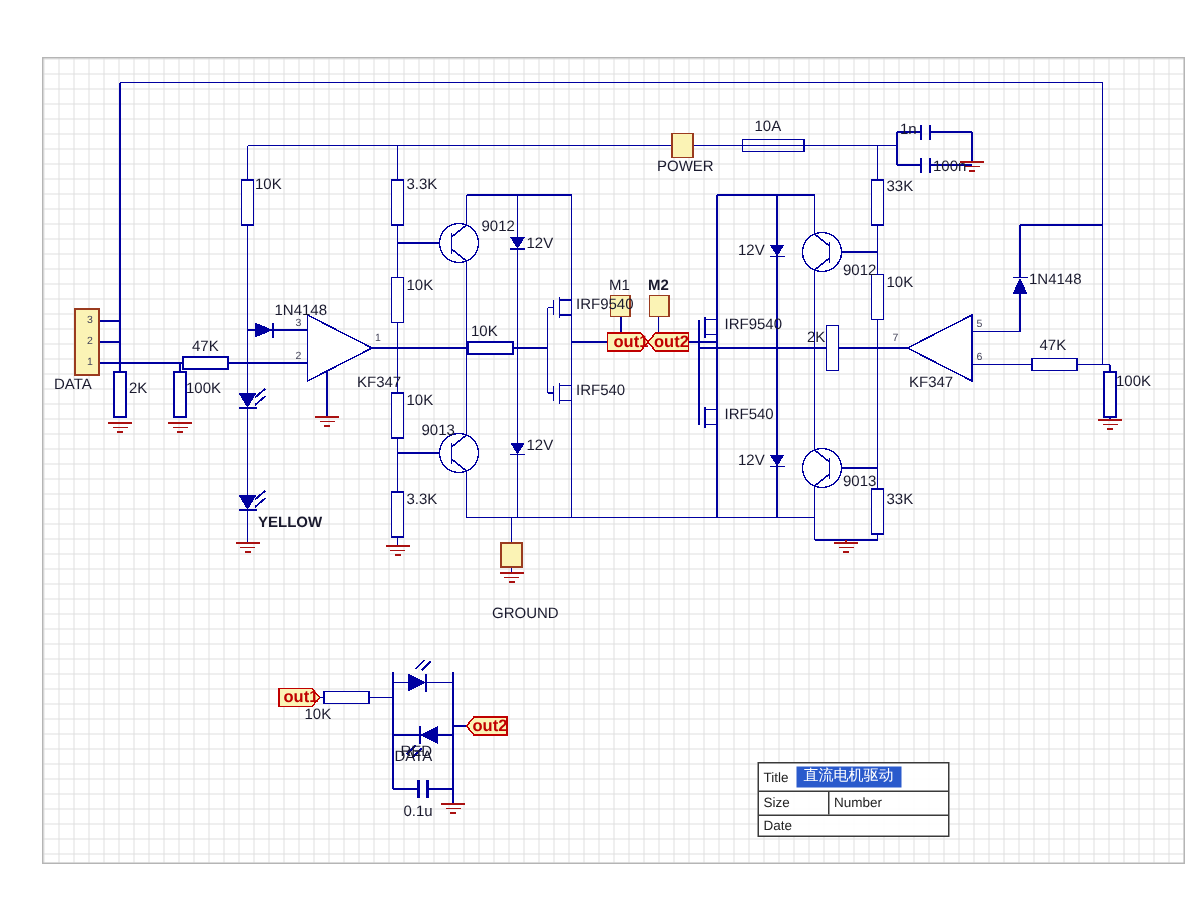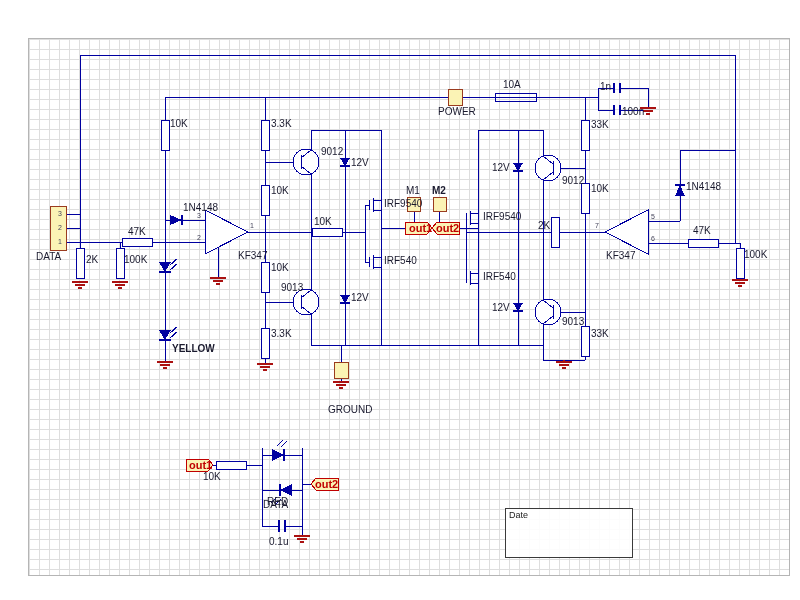--- a/index.html
+++ b/index.html
@@ -226,17 +226,25 @@
       <div class="label pin" style="left: 58px; top: 237px;">1</div>
       <div class="label pin" style="left: 197px; top: 211px;">3</div>
       <div class="label pin" style="left: 197px; top: 233px;">2</div>
       <div class="label pin" style="left: 250px; top: 221px;">1</div>
       <div class="label pin" style="left: 595px; top: 221px;">7</div>
       <div class="label pin" style="left: 651px; top: 212px;">5</div>
       <div class="label pin" style="left: 651px; top: 234px;">6</div>
     </div>
 
   <div id="titleblock">
+    <div class="tb-row1">
+      <span>Title</span>
+      <span class="tb-chip">直流电机驱动</span>
+    </div>
+    <div class="tb-row2">
+      <span class="tb-cell first">Size</span>
+      <span class="tb-cell">Number</span>
+    </div>
     <div class="tb-row3">
       <span>Date</span>
     </div>
   </div>
 </div>
 
 </body></html>

